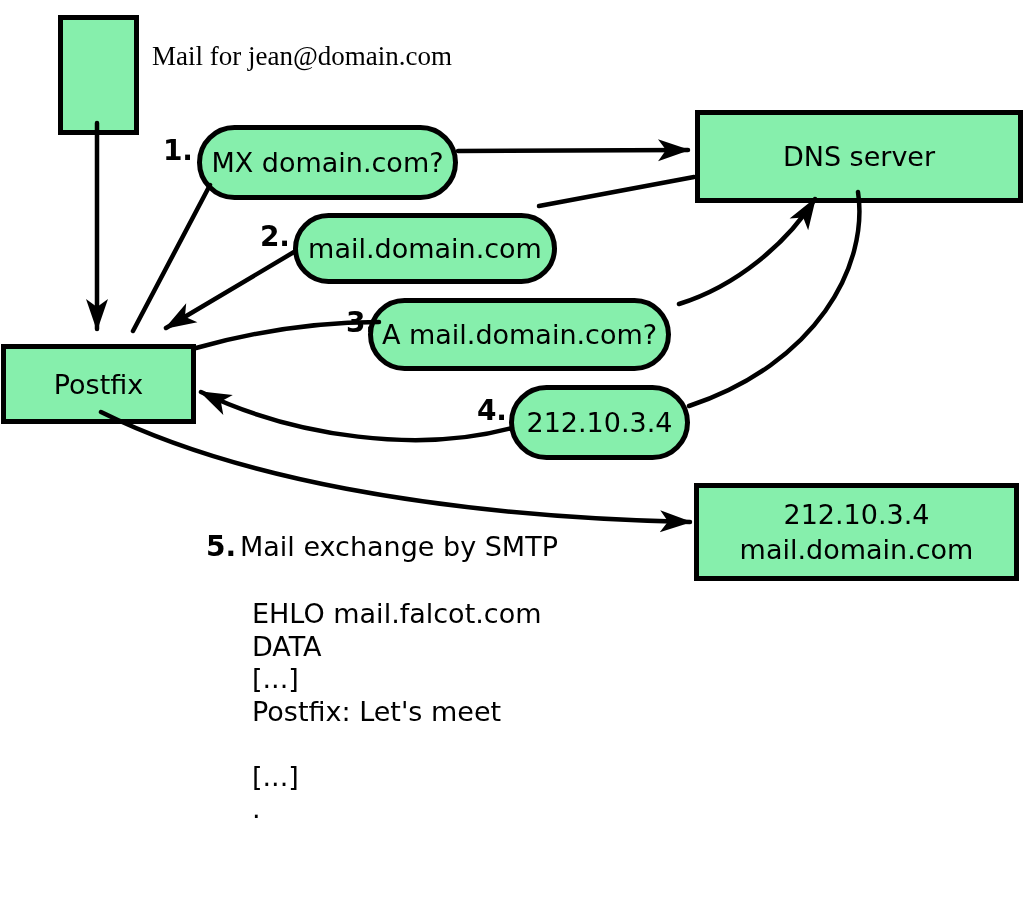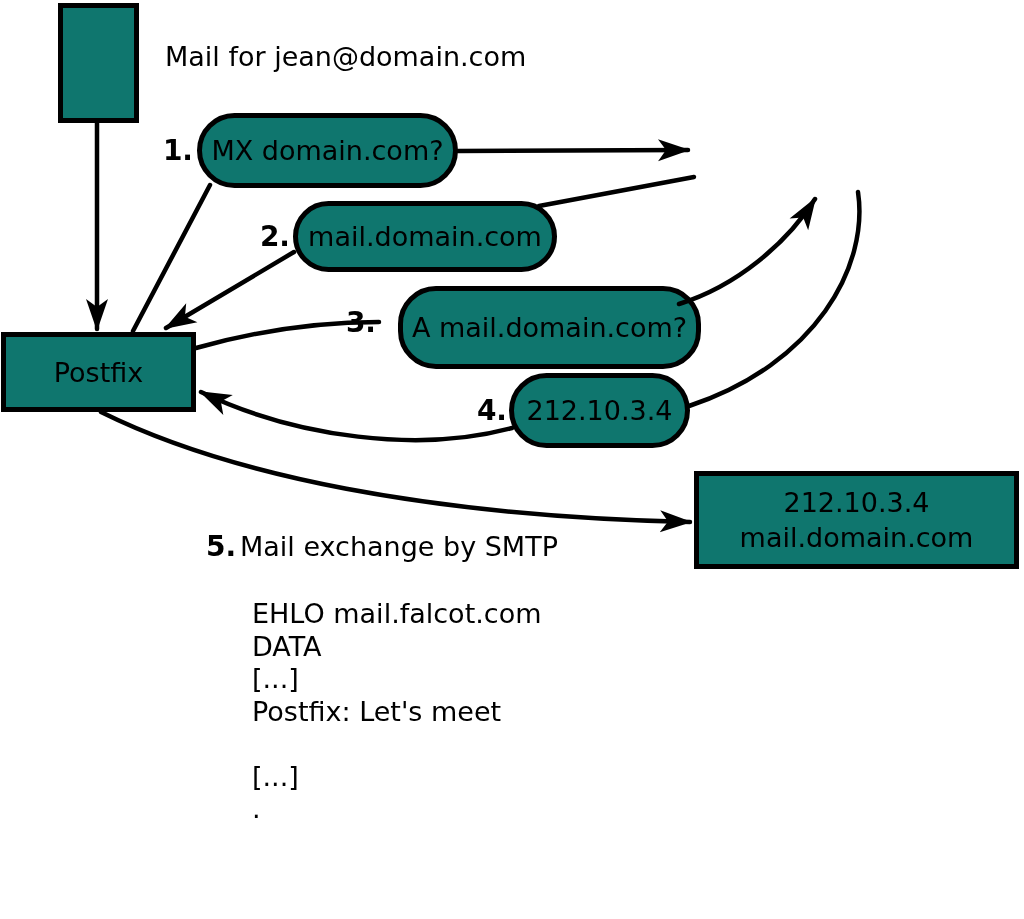--- a/index.html
+++ b/index.html
@@ -9,27 +9,28 @@
     height: 919px;
     background: #ffffff;
     color: #000000;
     font-family: "DejaVu Sans", "Liberation Sans", sans-serif;
     overflow: hidden;
   }
   .node {
     position: absolute;
     box-sizing: border-box;
     border: 5px solid #000000;
-    background: #0f766e;
+    background: #86efac;
     display: flex;
     align-items: center;
     justify-content: center;
     font-size: 27px;
     z-index: 1;
     text-align: center;
+    margin-top: 12px;
   }
   .pill { border-radius: 38px; }
   .node.stack { flex-direction: column; line-height: 35px; }
   .connectors {
     position: absolute;
     left: 0; top: 0;
     z-index: 5;
     pointer-events: none;
   }
   .step-num {
@@ -81,45 +82,48 @@
       <path d="M101,412 C230,476 430,516 690,522" marker-end="url(#arrow)"></path>
     </g>
   </svg>
 
   <div class="node" style="left:58px; top:3px; width:81px; height:120px;"></div>
 
   <div class="node" style="left:1px; top:332px; width:195px; height:80px;">
     <span>Postfix</span>
   </div>
 
+  <div class="node" style="left:695px; top:98px; width:328px; height:93px;">
+    <span>DNS server</span>
+  </div>
 
   <div class="node stack" style="left:694px; top:471px; width:325px; height:98px;">
     <div>212.10.3.4</div>
     <div>mail.domain.com</div>
   </div>
 
   <div class="node pill" style="left:197px; top:113px; width:261px; height:75px;">
     <span>MX domain.com?</span>
   </div>
   <div class="node pill" style="left:293px; top:201px; width:264px; height:71px;">
     <span>mail.domain.com</span>
   </div>
-  <div class="node pill" style="left:398px; top:286px; width:303px; height:83px;">
+  <div class="node pill" style="left:368px; top:286px; width:303px; height:73px;">
     <span>A mail.domain.com?</span>
   </div>
   <div class="node pill" style="left:509px; top:373px; width:181px; height:75px;">
     <span>212.10.3.4</span>
   </div>
 
   <div class="step-num" style="left:153px; top:113px; width:40px; height:75px;">1.</div>
   <div class="step-num" style="left:250px; top:201px; width:40px; height:71px;">2.</div>
   <div class="step-num" style="left:336px; top:286px; width:40px; height:73px;">3.</div>
   <div class="step-num" style="left:467px; top:373px; width:40px; height:75px;">4.</div>
 
-  <div class="caption" style="left:165px; top:41px;">Mail for jean@domain.com</div>
+  <div class="caption" style="left:152px; top:41px;font-family:Liberation Serif, serif;">Mail for jean@domain.com</div>
 
   <div class="caption bold" style="left:206px; top:530px;">5.</div>
   <div class="caption" style="left:240px; top:531px;">Mail exchange by SMTP</div>
 
   <div class="smtp">
     <div class="smtp-line">EHLO mail.falcot.com</div>
     <div class="smtp-line">DATA</div>
     <div class="smtp-line">[...]</div>
     <div class="smtp-line">Postfix: Let's meet</div>
     <div class="smtp-line"></div>

